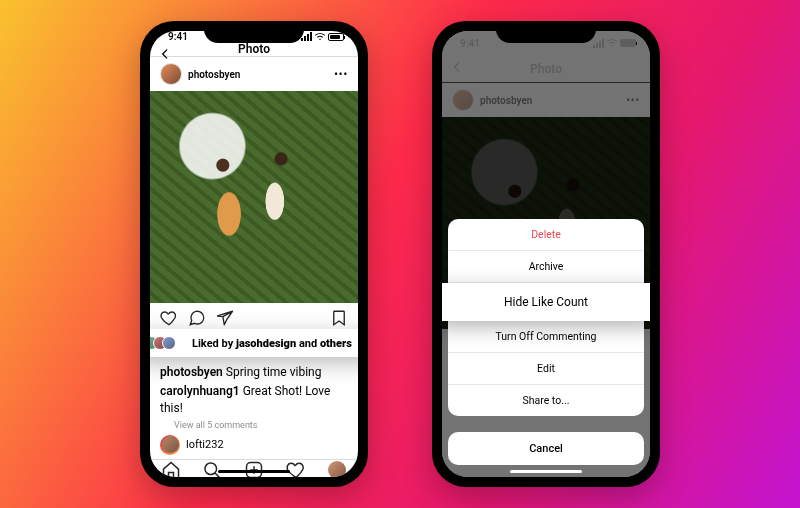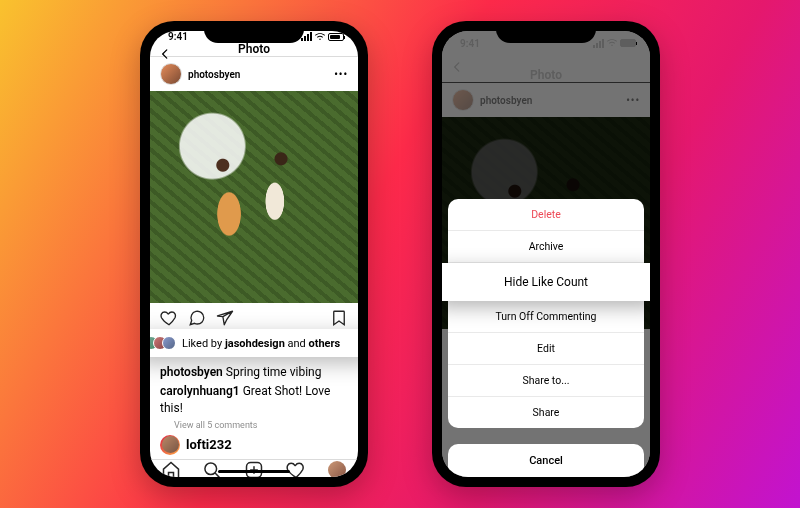--- a/index.html
+++ b/index.html
@@ -57,21 +57,21 @@
   .sig span:nth-child(1){height:3px}.sig span:nth-child(2){height:5px}.sig span:nth-child(3){height:7px}.sig span:nth-child(4){height:9px}
   .wifi { width:10px; height:8px; }
   .bat {
     width: 16px; height: 8px; border:1px solid #000; border-radius:2px; position:relative;
   }
   .bat::after { content:""; position:absolute; right:-2px; top:2px; width:1px; height:3px; background:#000; }
   .bat > div { position:absolute; left:1px; top:1px; bottom:1px; width:10px; background:#000; border-radius:1px; }
 
   .nav {
     height: 28px;
-    display:flex; align-items:flex-end; justify-content:center;
+    display:flex; align-items:center; justify-content:center;
     position: relative;
     border-bottom: 0.5px solid #dbdbdb;
     font-size: 12px; font-weight:600;
   }
   .nav .back {
     position:absolute; left:8px; top:5px;
   }
   .post-head {
     display:flex; align-items:center; padding:6px 10px; gap:6px;
   }
@@ -100,24 +100,25 @@
   }
   .actions .spacer{flex:1}
   .icon-btn{ width:18px; height:18px; display:flex;align-items:center;justify-content:center; }
 
   .liked-pop {
     position:absolute;
     left:-16px; right:-16px;
     background:#fff;
     border-radius:6px;
     padding:7px 10px;
-    display:flex; align-items:flex-end; gap:6px;
+    display:flex; align-items:flex-end; gap:16px;
     box-shadow: 0 6px 22px rgba(0,0,0,0.28);
     font-size:11px;
     z-index:90;
+    font-weight:bold;
   }
   .liked-pop .stack { display:flex; }
   .liked-pop .stack span {
     width:14px;height:14px;border-radius:50%;border:1.5px solid #fff;
     background:linear-gradient(135deg,#c77,#844);
     margin-left:-5px;
   }
   .liked-pop .stack span:first-child{margin-left:0;background:linear-gradient(135deg,#7a9,#486)}
   .liked-pop .stack span:nth-child(3){background:linear-gradient(135deg,#89c,#568)}
 
@@ -129,42 +130,42 @@
 
   .story-row{
     display:flex; align-items:center; gap:6px; padding:4px 10px;
   }
   .story-av{
     width:20px;height:20px;border-radius:50%;
     background:linear-gradient(135deg,#d24,#fa4);
     padding:1.5px;
   }
   .story-av div{width:100%;height:100%;border-radius:50%;background:linear-gradient(135deg,#b86,#754);}
-  .story-name{font-size:13px;font-weight:700}
+  .story-name{font-size:11px;font-weight:400}
 
   .tabbar {
     margin-top:auto;
     height:34px;
     border-top:0.5px solid #dbdbdb;
     display:flex; align-items:center; justify-content:space-around;
     padding-bottom:4px;
   }
   .tabbar .icon-btn{width:20px;height:20px}
   .home-ind{
     position:absolute;bottom:4px;left:50%;transform:translateX(-50%);
     width:72px;height:3px;border-radius:3px;background:#000;z-index:40;
   }
 
   
   .dim {
     position:absolute; inset:0; background:rgba(0,0,0,0.55); z-index:10;
   }
   .sheet-wrap{
     position:absolute; left:0;right:0;bottom:0; z-index:20;
-    padding:0 6px 0;
+    padding:0 6px 12px;
   }
   .sheet {
     background:#fff; border-radius:10px; overflow:visible; position:relative;
   }
   .sheet-item{
     text-align:center; padding:9px 0; font-size:10.5px;
     border-bottom:0.5px solid #e9e9e9;
   }
   .sheet-item:last-child{border-bottom:none}
   .sheet-item.danger{color:#ed4956}
@@ -351,19 +352,18 @@
     <div class="dim"></div>
 
     <div class="sheet-wrap">
       <div class="sheet">
         <div class="sheet-item danger">Delete</div>
         <div class="sheet-item">Archive</div>
         <div class="sheet-item pop">Hide Like Count</div>
         <div class="sheet-item">Turn Off Commenting</div>
         <div class="sheet-item">Edit</div>
         <div class="sheet-item">Share to...</div>
-        <div class="sheet-item">Share</div>
       </div>
       <div class="cancel-btn">Cancel</div>
     </div>
     <div class="home-ind" style="background:#fff;z-index:60"></div>
   </div>
 </div>
 
 </body></html>

